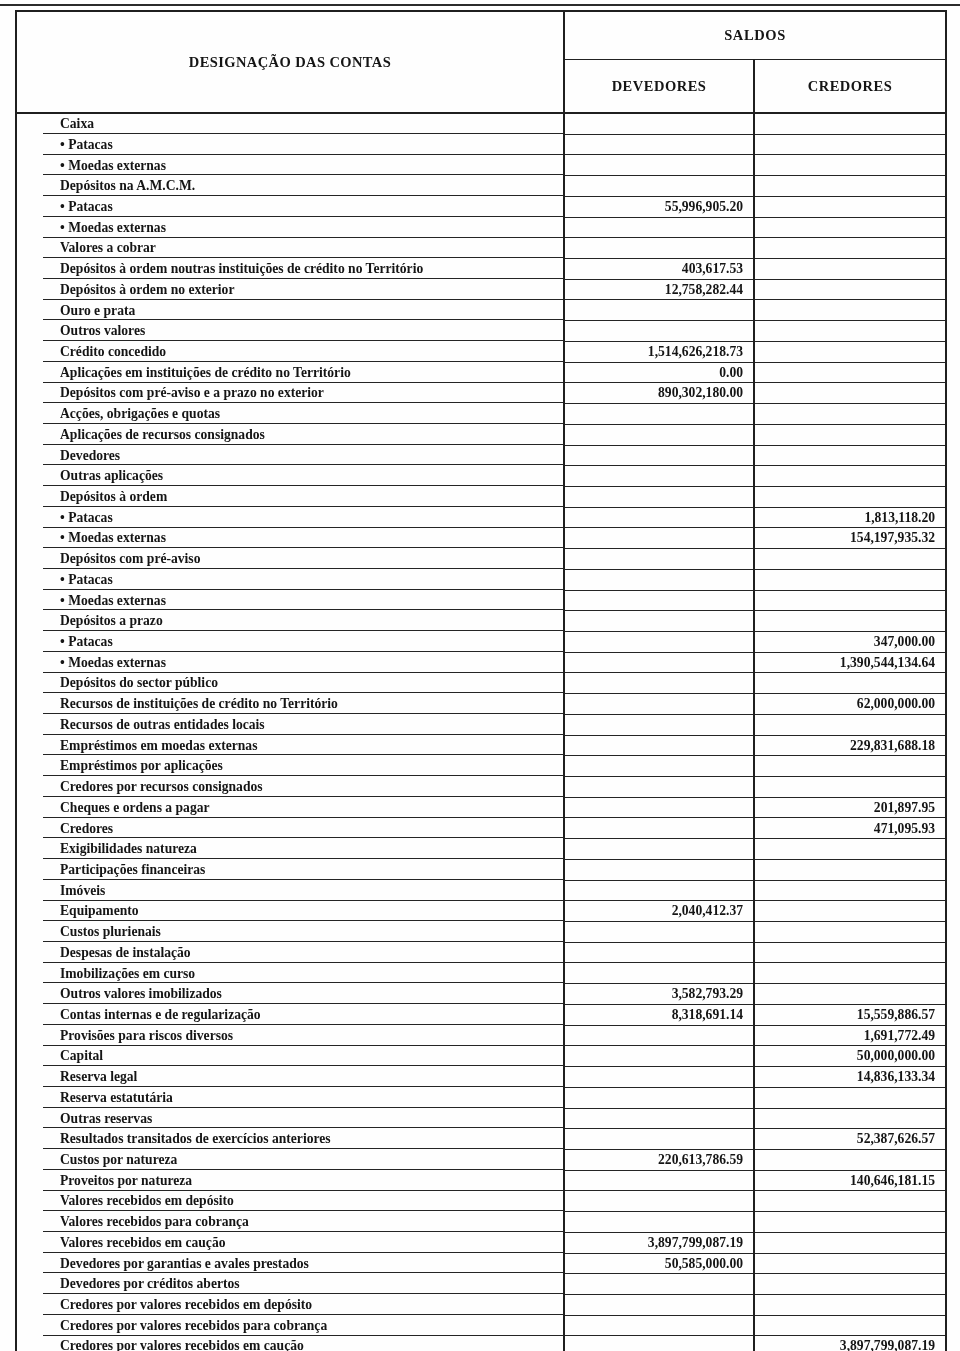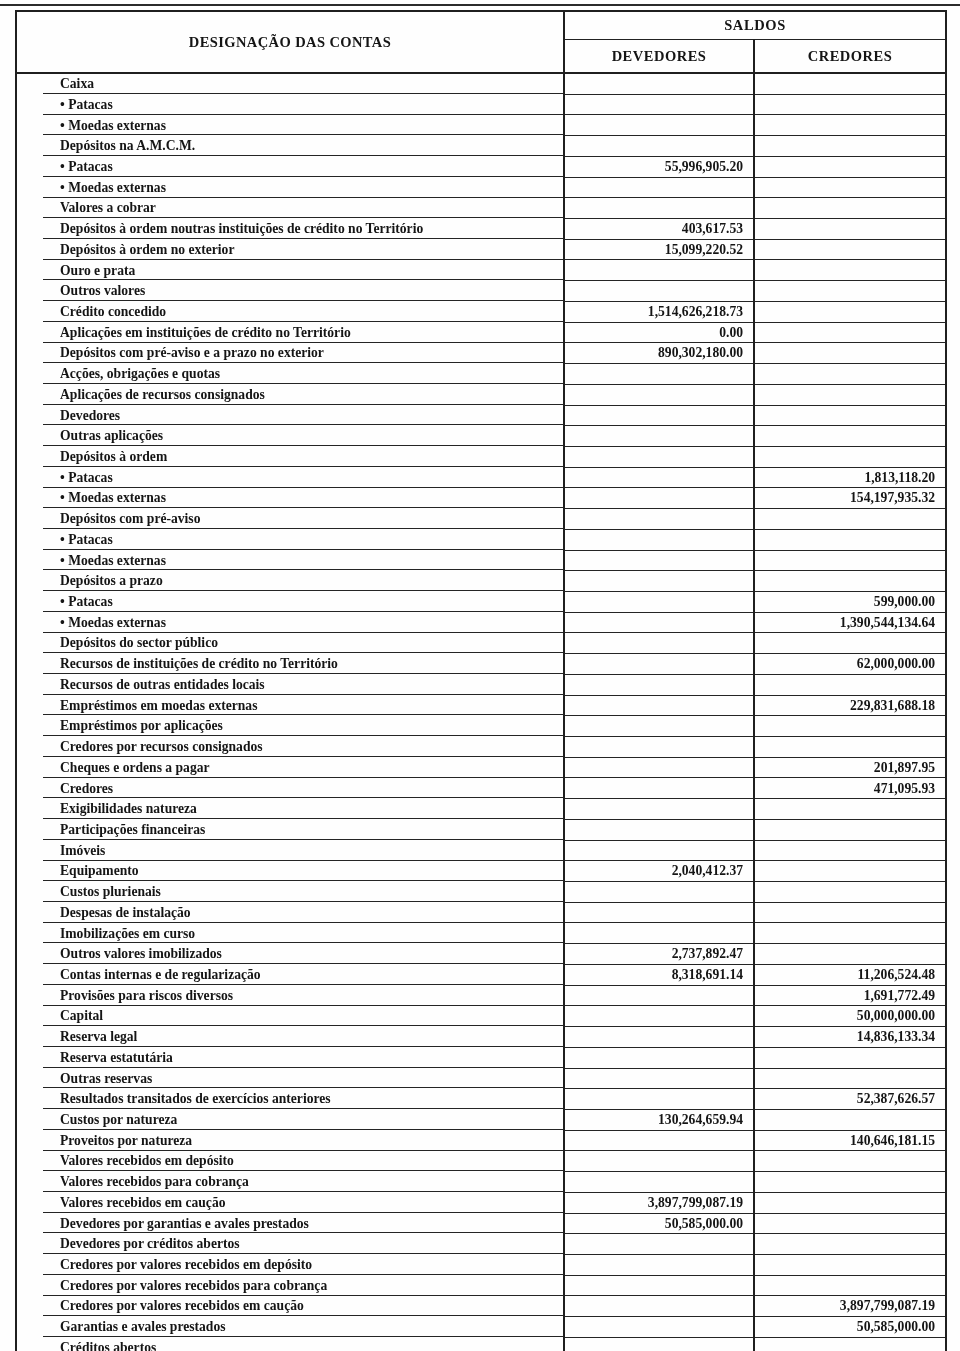--- a/index.html
+++ b/index.html
@@ -7,21 +7,21 @@
     position:relative; width:960px; height:1351px; background:#fefefe;
     font-family:"Liberation Serif","DejaVu Serif",serif; color:#151515;
     overflow:hidden;
   }
   .top-rule { position:absolute; top:4px; left:0; width:960px; height:2px; background:#2b2b2b; }
   table.sheet {
     position:absolute; top:10px; left:15px; width:930px;
     border-collapse:collapse; table-layout:fixed;
     border:2.5px solid #1f1f1f;
   }
-  th { font-weight:bold; padding:0; }
+  th { font-weight:bold; padding:10px; }
   .h-desig {
     text-align:center; vertical-align:middle; font-size:14.5px; letter-spacing:.4px;
     border-right:2px solid #1f1f1f; border-bottom:2px solid #1f1f1f;
   }
   .h-saldos { height:27px; text-align:center; vertical-align:middle; font-size:14.5px; letter-spacing:.6px; border-bottom:1.6px solid #222; }
   .h-dev, .h-cred { height:32px; text-align:center; vertical-align:middle; font-size:14.5px; letter-spacing:.5px; border-bottom:2px solid #1f1f1f; }
   .h-cred { border-left:2px solid #1f1f1f; }
   tbody td {
     height:19.73px; font-size:13.6px; font-weight:bold; line-height:1;
     padding:0; vertical-align:middle; white-space:nowrap; overflow:hidden;
@@ -94,21 +94,21 @@
           <td class="c2"></td>
           <td class="c3"></td>
         </tr>
         <tr>
           <td class="c1">Depósitos à ordem noutras instituições de crédito no Território</td>
           <td class="c2">403,617.53</td>
           <td class="c3"></td>
         </tr>
         <tr>
           <td class="c1">Depósitos à ordem no exterior</td>
-          <td class="c2">15,099,220.52</td>
+          <td class="c2">12,758,282.44</td>
           <td class="c3"></td>
         </tr>
         <tr>
           <td class="c1">Ouro e prata</td>
           <td class="c2"></td>
           <td class="c3"></td>
         </tr>
         <tr>
           <td class="c1">Outros valores</td>
           <td class="c2"></td>
@@ -180,21 +180,21 @@
           <td class="c3"></td>
         </tr>
         <tr>
           <td class="c1">Depósitos a prazo</td>
           <td class="c2"></td>
           <td class="c3"></td>
         </tr>
         <tr>
           <td class="c1">• Patacas</td>
           <td class="c2"></td>
-          <td class="c3">599,000.00</td>
+          <td class="c3">347,000.00</td>
         </tr>
         <tr>
           <td class="c1">• Moedas externas</td>
           <td class="c2"></td>
           <td class="c3">1,390,544,134.64</td>
         </tr>
         <tr>
           <td class="c1">Depósitos do sector público</td>
           <td class="c2"></td>
           <td class="c3"></td>
@@ -264,27 +264,27 @@
           <td class="c2"></td>
           <td class="c3"></td>
         </tr>
         <tr>
           <td class="c1">Imobilizações em curso</td>
           <td class="c2"></td>
           <td class="c3"></td>
         </tr>
         <tr>
           <td class="c1">Outros valores imobilizados</td>
-          <td class="c2">2,737,892.47</td>
+          <td class="c2">3,582,793.29</td>
           <td class="c3"></td>
         </tr>
         <tr>
           <td class="c1">Contas internas e de regularização</td>
           <td class="c2">8,318,691.14</td>
-          <td class="c3">11,206,524.48</td>
+          <td class="c3">15,559,886.57</td>
         </tr>
         <tr>
           <td class="c1">Provisões para riscos diversos</td>
           <td class="c2"></td>
           <td class="c3">1,691,772.49</td>
         </tr>
         <tr>
           <td class="c1">Capital</td>
           <td class="c2"></td>
           <td class="c3">50,000,000.00</td>
@@ -304,21 +304,21 @@
           <td class="c2"></td>
           <td class="c3"></td>
         </tr>
         <tr>
           <td class="c1">Resultados transitados de exercícios anteriores</td>
           <td class="c2"></td>
           <td class="c3">52,387,626.57</td>
         </tr>
         <tr>
           <td class="c1">Custos por natureza</td>
-          <td class="c2">130,264,659.94</td>
+          <td class="c2">220,613,786.59</td>
           <td class="c3"></td>
         </tr>
         <tr>
           <td class="c1">Proveitos por natureza</td>
           <td class="c2"></td>
           <td class="c3">140,646,181.15</td>
         </tr>
         <tr>
           <td class="c1">Valores recebidos em depósito</td>
           <td class="c2"></td>

